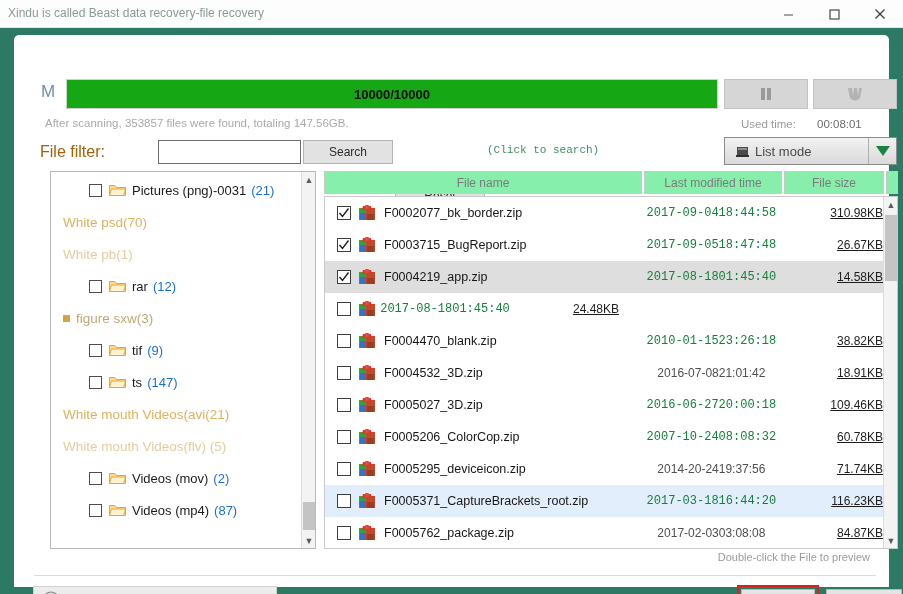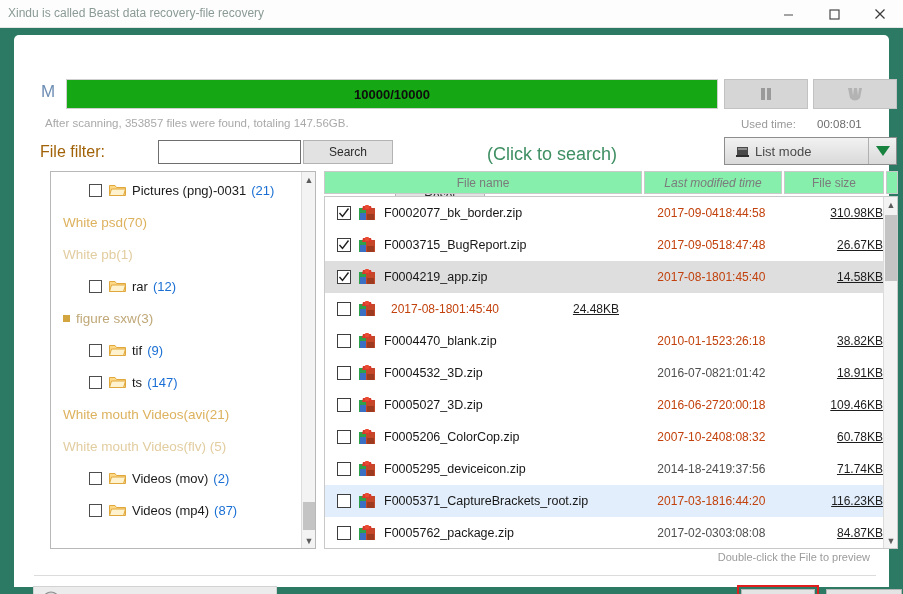--- a/index.html
+++ b/index.html
@@ -99,21 +99,21 @@
   .gray-btn {
     position: absolute; height: 24px;
     background: #e2e2e2; border: 1px solid #b3b3b3;
     display: flex; align-items: center; justify-content: center;
     font-size: 12px; color: #2b2b2b;
   }
   #btn-search { left: 289px; top: 105px; width: 90px; }
   #btn-reset  { left: 381px; top: 105px; width: 90px; margin-top: 44px; }
   #click-hint {
     position: absolute; left: 473px; top: 109px;
-    font-size: 18px; color: #3f8f63;
+    font-size: 11px; color: #3f8f63; font-family: Liberation Mono, monospace;
   }
 
   #mode-select {
     position: absolute; left: 710px; top: 102px;
     width: 173px; height: 28px;
     background: linear-gradient(#f2f2f2, #d9d9d9);
     border: 1px solid #8d8d8d;
     display: flex; align-items: center;
   }
   #mode-icon { margin-left: 10px; display:flex; }
@@ -188,21 +188,21 @@
   #list-header {
     position: absolute; left: 0; top: 0; width: 100%; height: 23px;
     display: flex;
   }
   .hcell {
     background: #86efac; border: 1px solid #c9c9c9;
     display: flex; align-items: center; justify-content: center;
     font-size: 12px; color: #7b7b7b; height: 23px;
   }
   #h-name { width: 318px; }
-  #h-time { width: 138px; margin-left: 2px; font-style: italic; }
+  #h-time { width: 138px; margin-left: 2px; }
   #h-size { width: 100px; margin-left: 2px; }
   #h-pad  { flex: 1; margin-left: 2px; }
 
   #list-body {
     position: absolute; left: 0; top: 25px; width: 100%; height: 353px;
     border: 1px solid #c9c9c9; background: #fff; overflow: hidden;
   }
   #rows { position: absolute; left: 0; top: 0; right: 14px; bottom: 0; }
   .frow {
     height: 32px; display: flex; align-items: center; position: relative;
@@ -217,21 +217,21 @@
   .fcb svg { display: none; }
   .fcb.checked svg { display: block; }
   .zip-ico { margin-left: 8px; flex: 0 0 auto; display: flex; }
   .fname {
     margin-left: 9px; font-size: 12.5px; color: #171717;
     width: 262px; overflow: hidden; white-space: nowrap;
   }
   .ftime {
     font-size: 12px; width: 140px; text-align: center; white-space: nowrap;
   }
-  .ftime.dim { color: #c2410c; }
+  .ftime.dim { color: #15803d; font-family: Liberation Mono, monospace; }
   .ftime.norm { color: #4f4f4f; }
   .fsize {
     font-size: 12px; color: #1d1d1d; width: 104px; text-align: right;
     white-space: nowrap;
     text-decoration: underline;
   }
 
   #preview-hint {
     position: absolute; right: 19px; top: 516px;
     font-size: 11px; color: #9b9b9b;
@@ -586,21 +586,21 @@
                 <svg width="16" height="16" viewBox="0 0 16 16">
   <rect x="0" y="3" width="7" height="12" fill="#2fa14a"></rect>
   <rect x="7" y="3" width="9" height="12" fill="#c4472a"></rect>
   <rect x="1" y="8" width="6" height="7" fill="#3a6fc4"></rect>
   <rect x="8" y="9" width="7" height="6" fill="#9c3b20"></rect>
   <path d="M4 1 L12 1 L13 5 L3 5 Z" fill="#d93a2b"></path>
   <rect x="6" y="0" width="4" height="4" rx="1" fill="#e84b32"></rect>
 </svg>
               </span>
               <span class="fname">F0005295_deviceicon.zip</span>
-              <span class="ftime norm">2014-18-2419:37:56</span>
+              <span class="ftime norm">2014-20-2419:37:56</span>
               <span class="fsize">71.74KB</span>
             </div>
             <div class="frow sel-blue">
               <span class="fcb"></span>
               <span class="zip-ico">
                 <svg width="16" height="16" viewBox="0 0 16 16">
   <rect x="0" y="3" width="7" height="12" fill="#2fa14a"></rect>
   <rect x="7" y="3" width="9" height="12" fill="#c4472a"></rect>
   <rect x="1" y="8" width="6" height="7" fill="#3a6fc4"></rect>
   <rect x="8" y="9" width="7" height="6" fill="#9c3b20"></rect>

